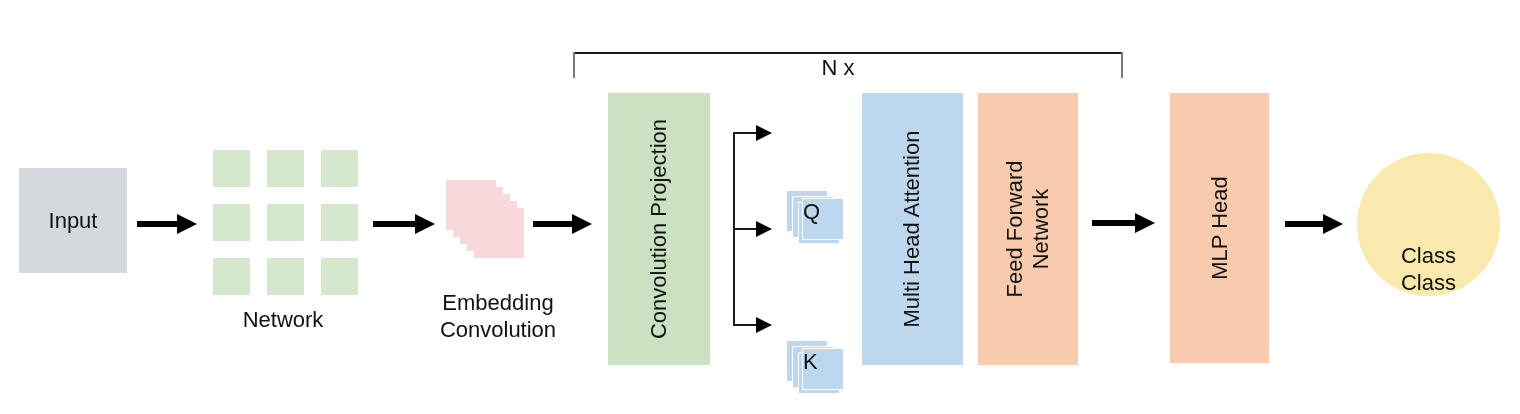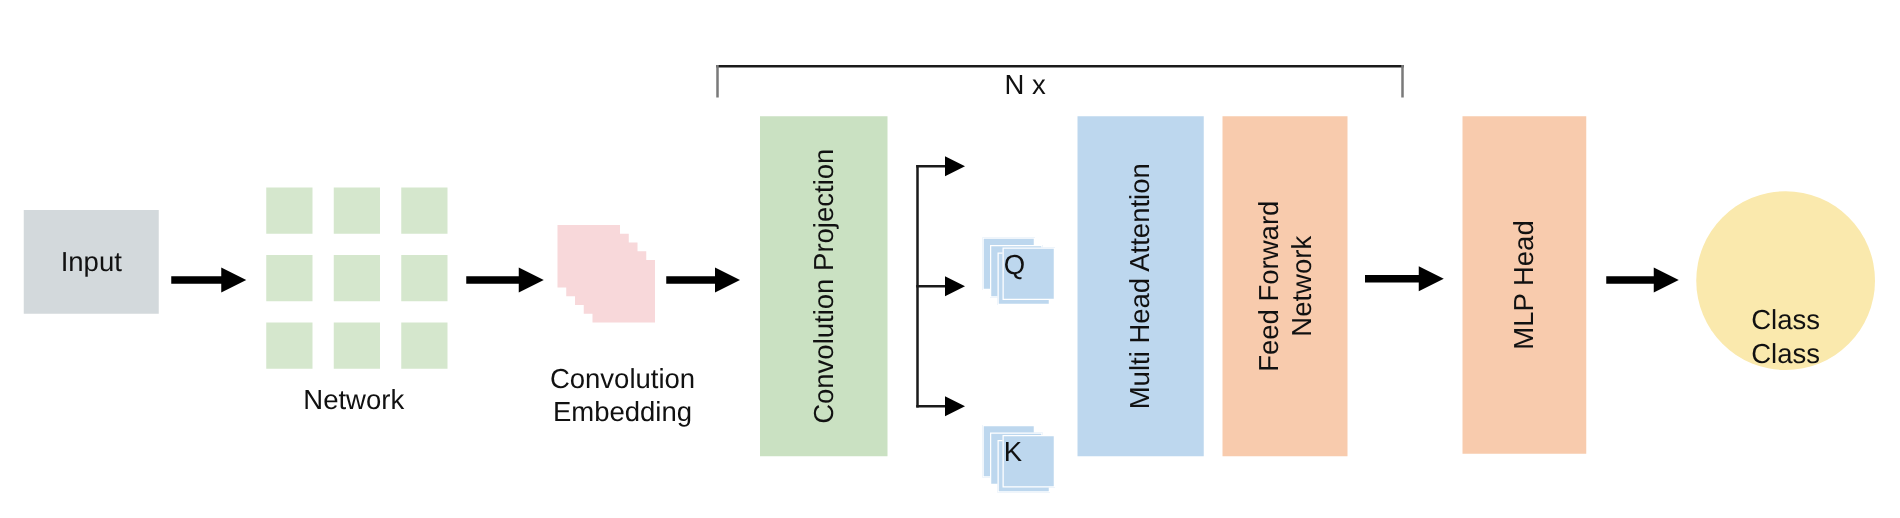--- a/index.html
+++ b/index.html
@@ -78,21 +78,21 @@
   
   .circle {
     border-radius:50%;
     background:var(--c);
     display:flex; flex-direction:column; align-items:center; justify-content:flex-end;
   }
 </style>
 </head>
 <body>
 
-<div class="abs sqnode" style="left: 19px; top: 168px; width: 108px; height: 83px; --c: #d3d9dc;">
+<div class="abs sqnode" style="left: 19px; top: 168px; width: 108px; height: 105px; --c: #d3d9dc;">
   <span class="lbl">Input</span>
 </div>
 
 <div class="harrow" style="left:137px; top:213px; width:60px;">
   <span class="shaft"></span>
   <span class="head"></span>
 </div>
 
 <div class="abs pgrid" style="left: 213px; top: 150px; --c: #d5e7cd;">
   <span></span>
@@ -113,33 +113,33 @@
 </div>
 
 <div class="abs stack stack-pink" style="left: 446px; top: 180px; width: 78px; height: 78px; --c: #f8d8da;">
   <span></span>
   <span></span>
   <span></span>
   <span></span>
   <span></span>
 </div>
 <div class="abs lbl" style="left:408px; top:289px; width:180px;">
+  <div>Embedding</div>
   <div>Convolution</div>
-  <div>Embedding</div>
 </div>
 
 <div class="harrow" style="left:533px; top:213px; width:59px;">
   <span class="shaft"></span>
   <span class="head"></span>
 </div>
 
 <div class="line" style="left:573px; top:52px; width:550px; height:2px;"></div>
 <div class="tick" style="left:573px; top:52px; width:2px; height:26px;"></div>
 <div class="tick" style="left:1121px; top:52px; width:2px; height:26px;"></div>
-<div class="abs lbl" style="left:770px; top:54px; width:100px;">N x</div>
+<div class="abs lbl" style="left:788px; top:54px; width:100px;">N x</div>
 
 <div class="abs vnode" style="left: 608px; top: 93px; width: 102px; height: 272px; --c: #cae1c2;">
   <span class="vlabel">Convolution Projection</span>
 </div>
 
 <div class="line" style="left:733px; top:132px; width:2px; height:194px;"></div>
 <div class="tarrow" style="left:733px; top:124px; width:39px;">
   <span class="shaft"></span>
   <span class="head"></span>
 </div>

